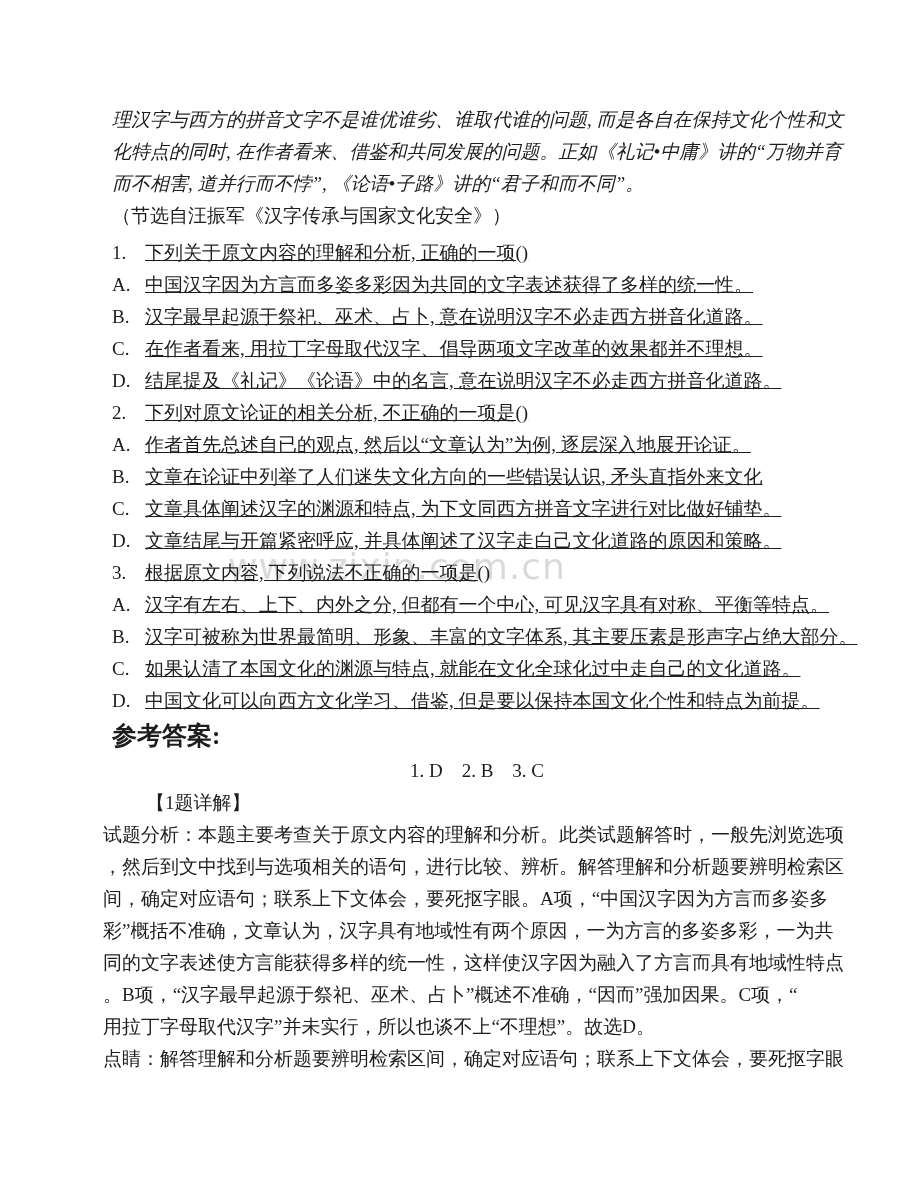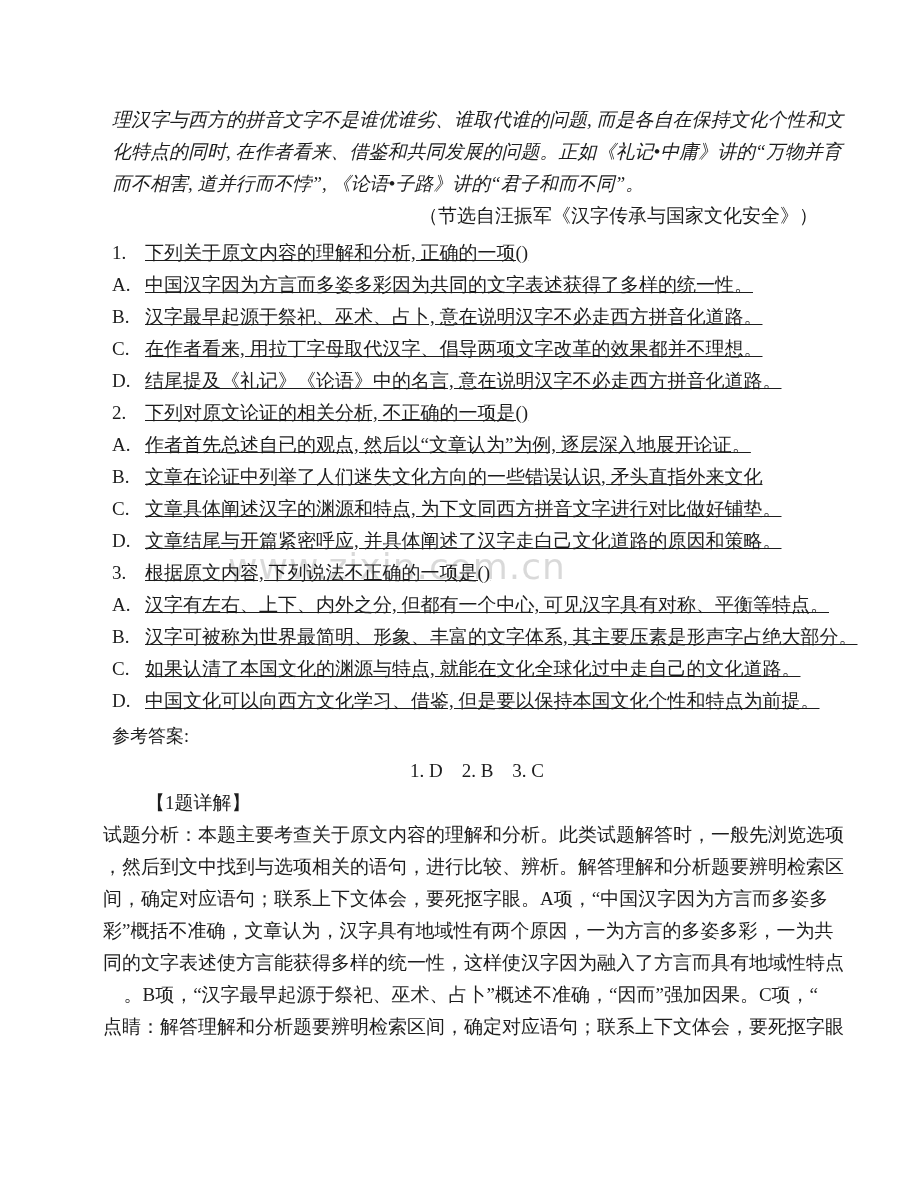--- a/index.html
+++ b/index.html
@@ -8,36 +8,36 @@
     width:920px;height:1191px;
     background:#ffffff;
     color:#1d1d1d;
     font-family:"Liberation Serif","DejaVu Serif",serif;
     font-size:19px;
     line-height:32px;
     overflow:hidden;
   }
   .content{position:absolute;left:112px;top:104px;width:706px;z-index:2;}
   .pline{white-space:nowrap;font-style:italic;}
-  .attribution{text-align:right;white-space:nowrap;}
+  .attribution{text-align:left;white-space:nowrap;}
   .qblock{margin:0;}
   .qblock.first{margin-top:5px;}
   .row{display:flex;align-items:flex-start;}
   .lbl{flex:0 0 33px;white-space:nowrap;}
   .txt{flex:1 1 auto;white-space:nowrap;text-decoration:underline;}
   .ans-heading{
-    font-weight:normal;
-    font-size:18px;
+    font-weight:bold;
+    font-size:25px;
     line-height:38px;
     white-space:nowrap;
   }
   .ans-key{margin-left:24px;white-space:pre;text-align:center;}
   .detail-label{margin-left:34px;white-space:nowrap;}
   .analysis{margin-left:-9px;}
-  .analysis .aline{white-space:nowrap;text-align:right;}
+  .analysis .aline{white-space:nowrap;}
   .tip{margin-left:-9px;white-space:nowrap;}
   .watermark{
     position:absolute;
     left:228px;top:541px;
     z-index:1;
     font-family:"DejaVu Sans","Liberation Sans",sans-serif;
     font-size:36px;
     line-height:52px;
     letter-spacing:1px;
     color:rgba(0,0,0,0.15);
@@ -132,18 +132,19 @@
     <div class="ans-key">1. D    2. B    3. C</div>
     <div class="detail-label">【1题详解】</div>
 
     <div class="analysis">
       <div class="aline">试题分析：本题主要考查关于原文内容的理解和分析。此类试题解答时，一般先浏览选项</div>
       <div class="aline">，然后到文中找到与选项相关的语句，进行比较、辨析。解答理解和分析题要辨明检索区</div>
       <div class="aline">间，确定对应语句；联系上下文体会，要死抠字眼。A项，“中国汉字因为方言而多姿多</div>
       <div class="aline">彩”概括不准确，文章认为，汉字具有地域性有两个原因，一为方言的多姿多彩，一为共</div>
       <div class="aline">同的文字表述使方言能获得多样的统一性，这样使汉字因为融入了方言而具有地域性特点</div>
       <div class="aline">。B项，“汉字最早起源于祭祀、巫术、占卜”概述不准确，“因而”强加因果。C项，“</div>
+      <div class="aline">用拉丁字母取代汉字”并未实行，所以也谈不上“不理想”。故选D。</div>
     </div>
 
     <div class="tip">点睛：解答理解和分析题要辨明检索区间，确定对应语句；联系上下文体会，要死抠字眼</div>
 
   </div>
 </div>
 
 </body></html>

